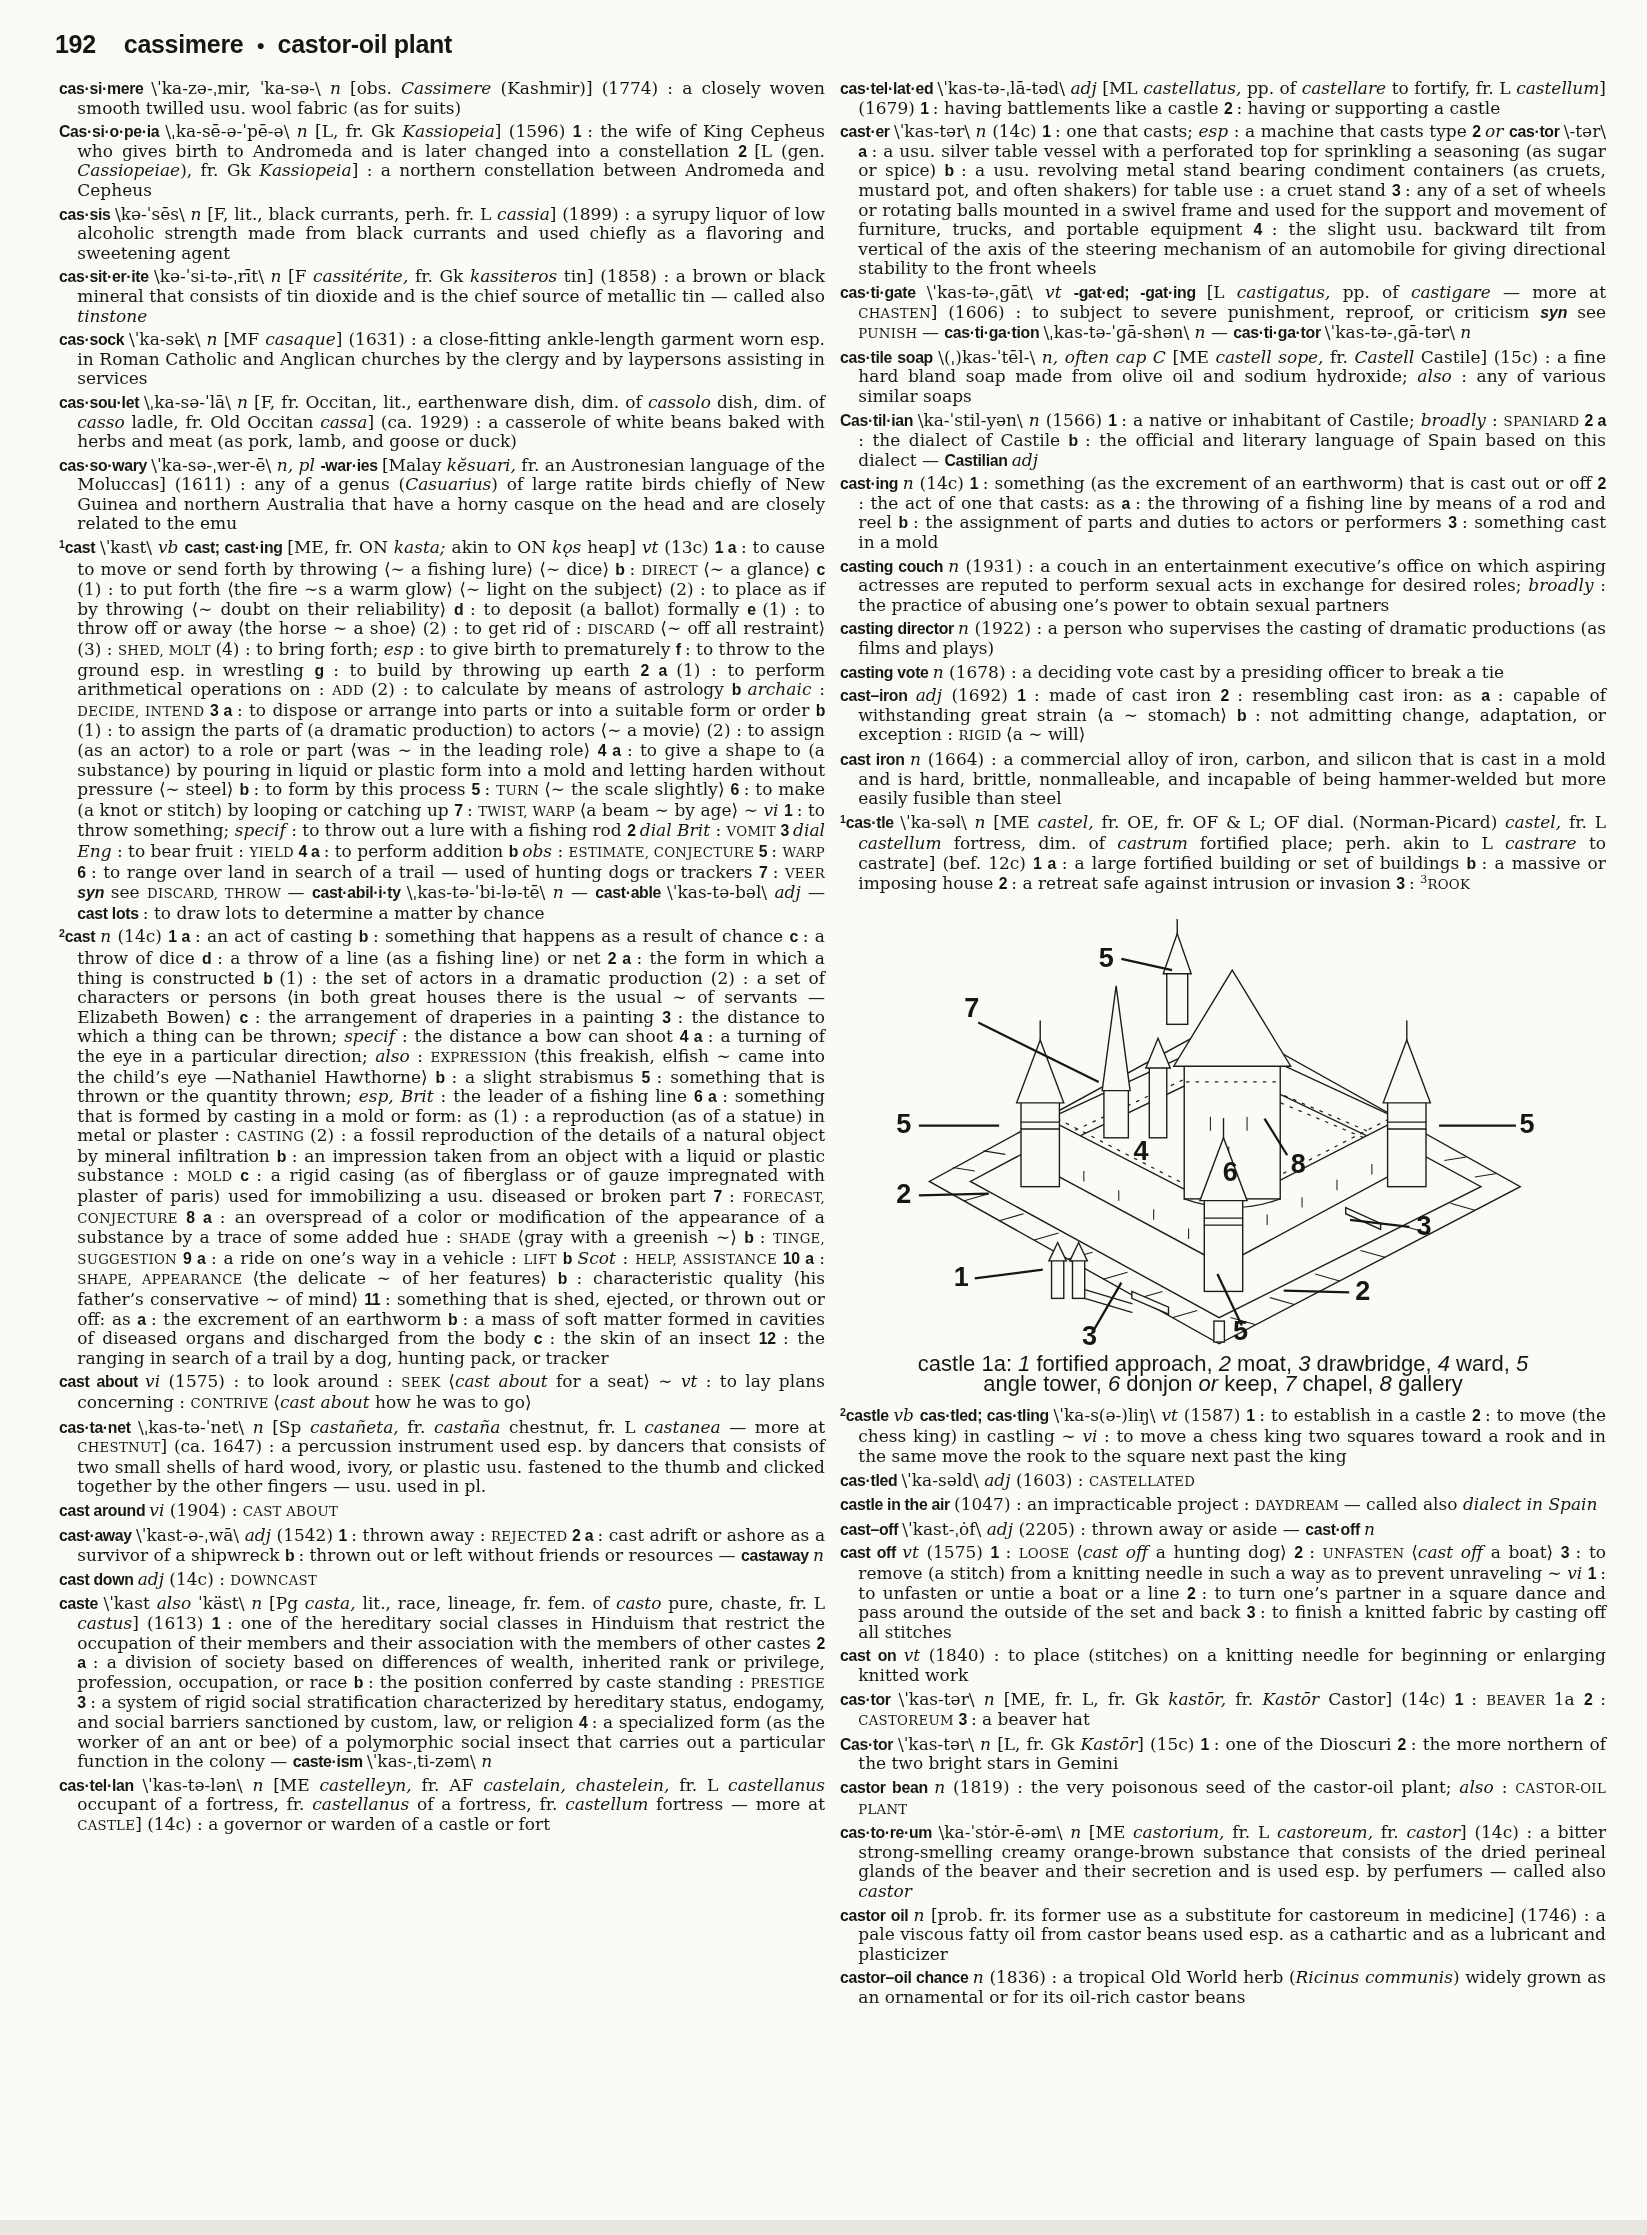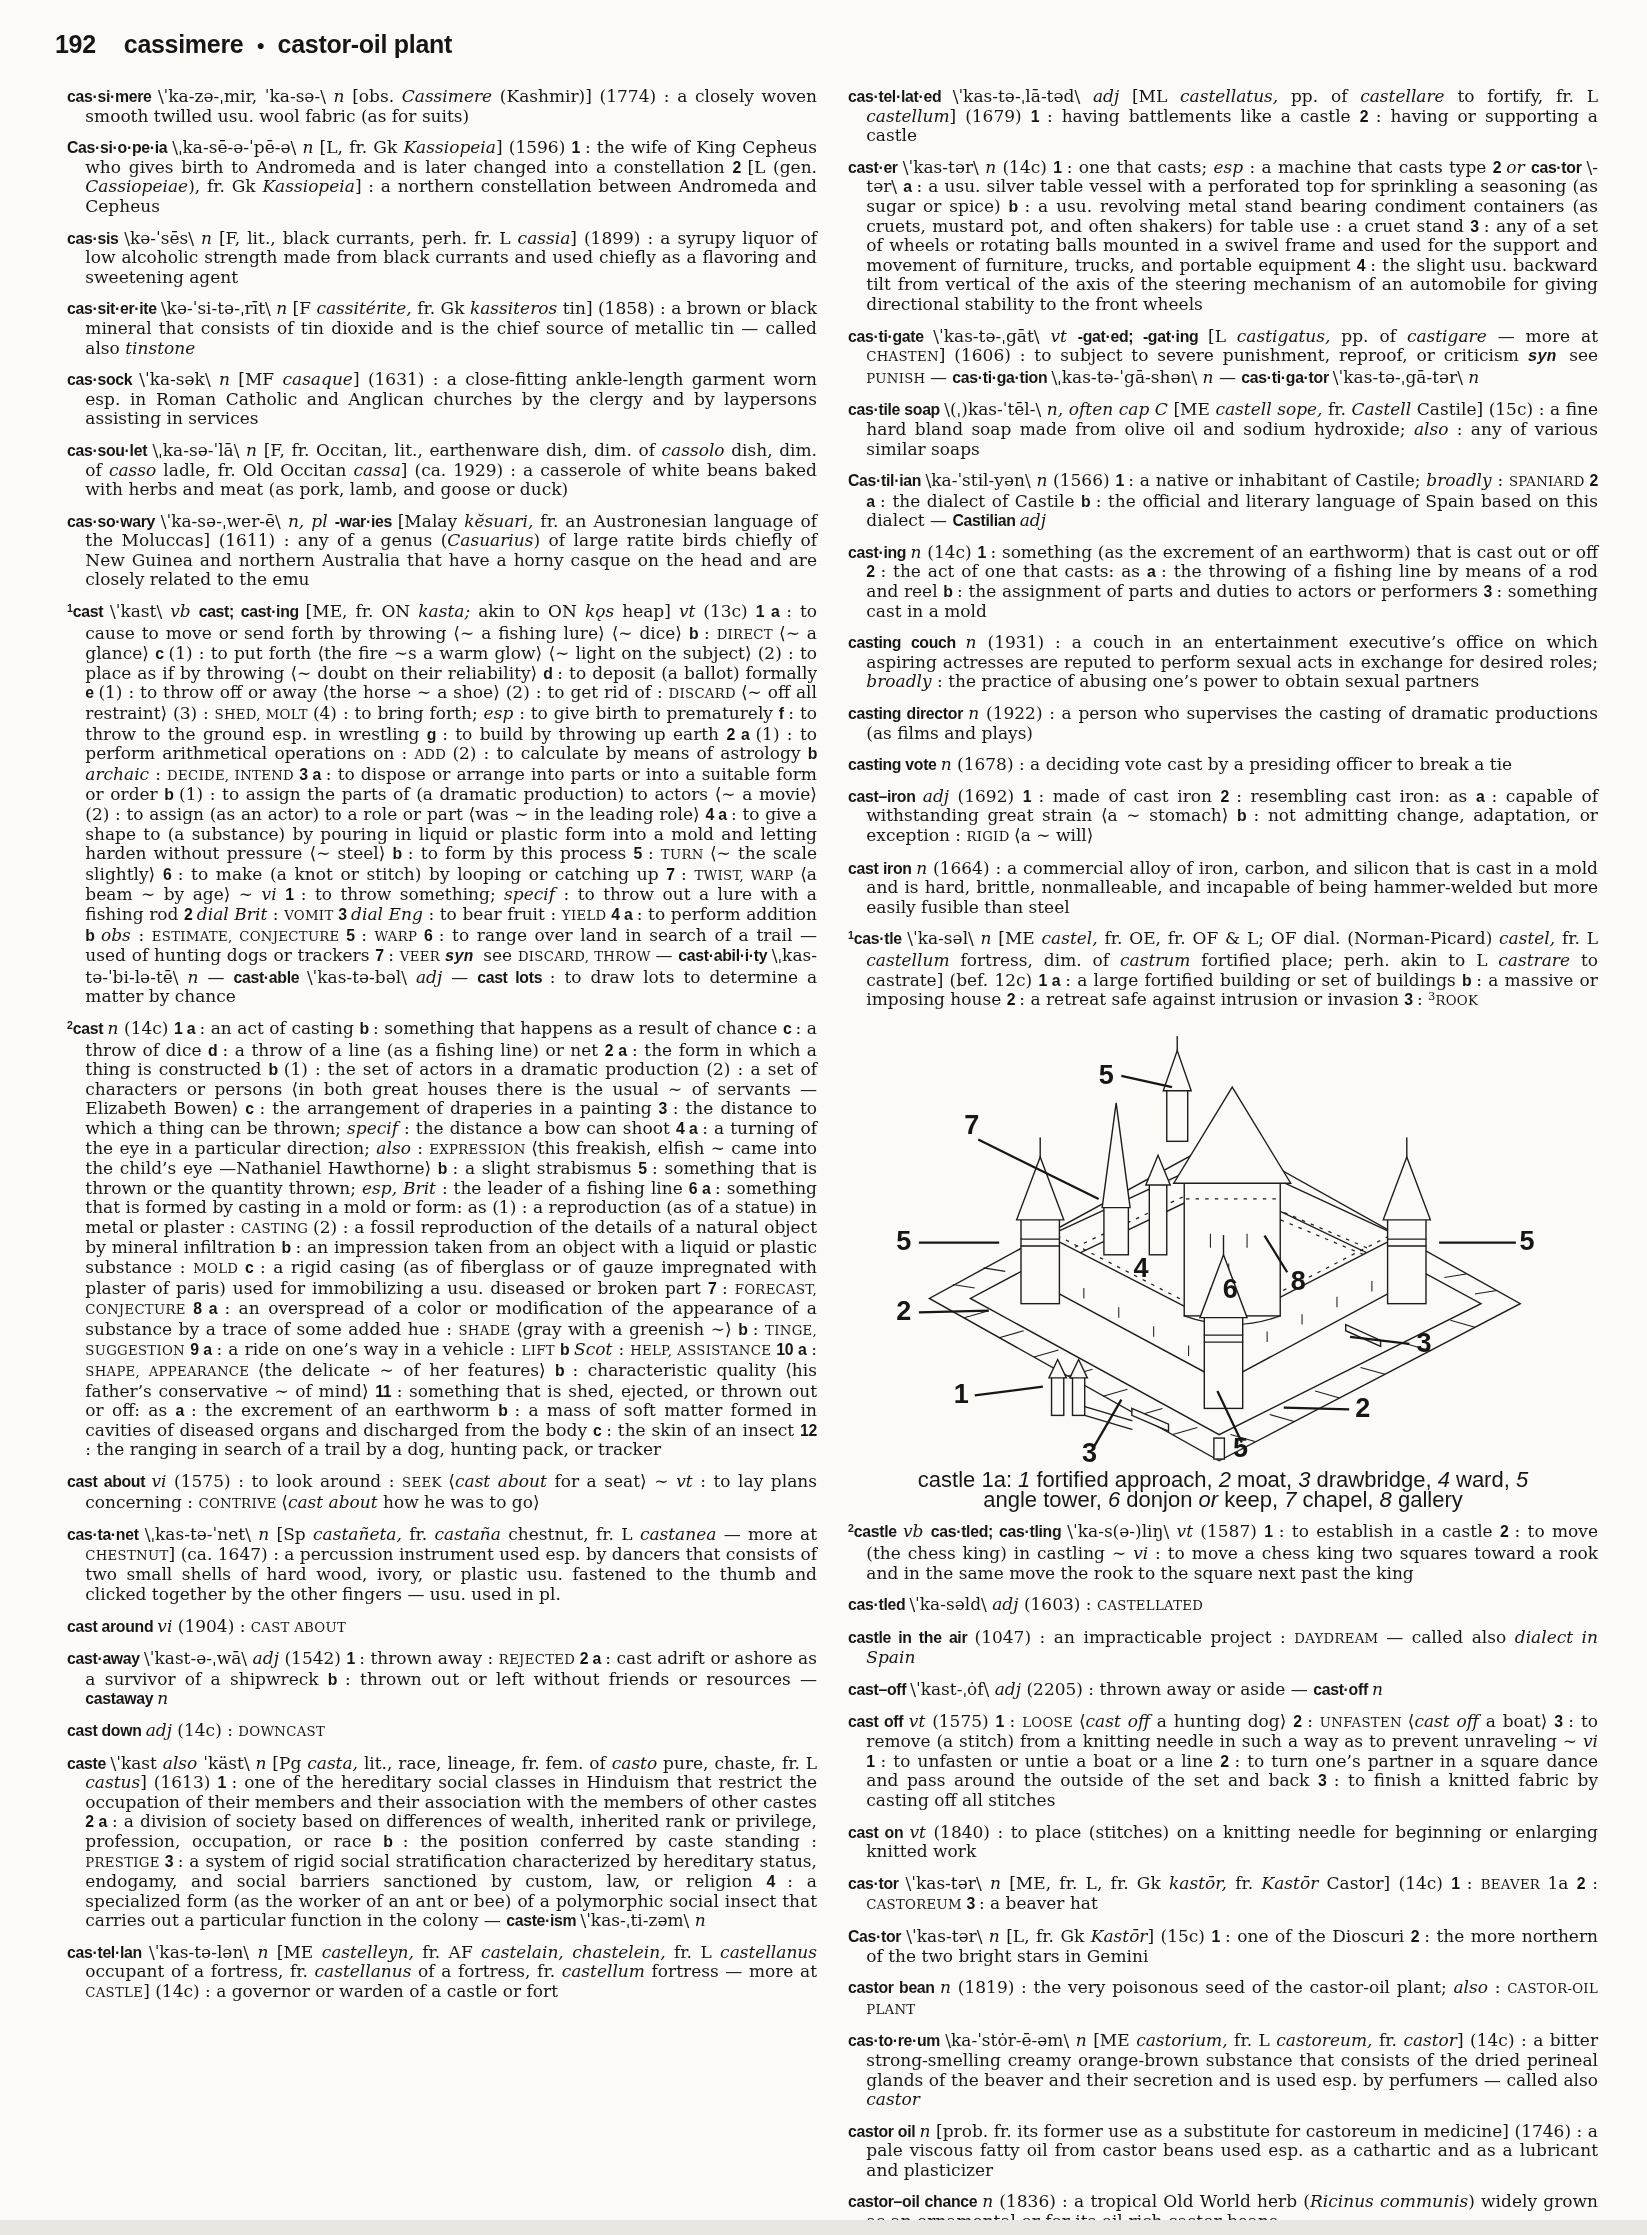--- a/index.html
+++ b/index.html
@@ -6,24 +6,24 @@
   .page{position:relative;width:1647px;height:2220px;background:#fbfaf6;color:#161616;overflow:hidden;
         font-family:"DejaVu Serif","Liberation Serif",serif;}
   .hdr{position:absolute;top:30px;left:55px;font-family:"Liberation Sans",sans-serif;
        font-weight:700;font-size:25px;letter-spacing:-0.3px;white-space:nowrap;}
   .hdr .pgnum{margin-right:28px;}
   .hdr .bullet{font-size:14px;vertical-align:3.5px;margin:0 13px;}
   .col{position:absolute;top:75px;width:774px;font-size:17px;line-height:19.6px;
        text-align:justify;text-justify:inter-word;}
   #col-left{left:55px;}
   #col-right{left:836px;}
-  .entry{margin:12px;padding-left:18.3px;text-indent:-18.3px;}
+  .entry{margin:4px;padding-left:18.3px;text-indent:-18.3px;}
   .r-n{}
   .r-b{font-family:"Liberation Sans",sans-serif;font-weight:700;font-size:0.93em;letter-spacing:-0.3px;}
-  .r-bi{font-family:Liberation Mono, monospace;font-weight:700;font-style:italic;font-size:0.93em;}
+  .r-bi{font-family:Liberation Sans, sans-serif;font-weight:700;font-style:italic;font-size:0.93em;}
   .r-i{font-style:italic;}
   .r-sc{font-size:0.78em;letter-spacing:0.3px;}
   .r-sup{font-family:"Liberation Sans",sans-serif;font-weight:700;font-size:0.62em;
          position:relative;top:-0.5em;letter-spacing:0;}
   .r-supn{font-size:0.68em;position:relative;top:-0.45em;}
   .figure{margin:14px 0 3.5px;}
   .figure svg{display:block;margin:0 auto;}
   .fig-caption{font-family:"Liberation Sans",sans-serif;font-size:22px;line-height:20px;
                text-align:center;width:611px;margin:3.5px auto 12.2px;text-indent:0;}
   .fig-caption .r-i{font-style:italic;}

